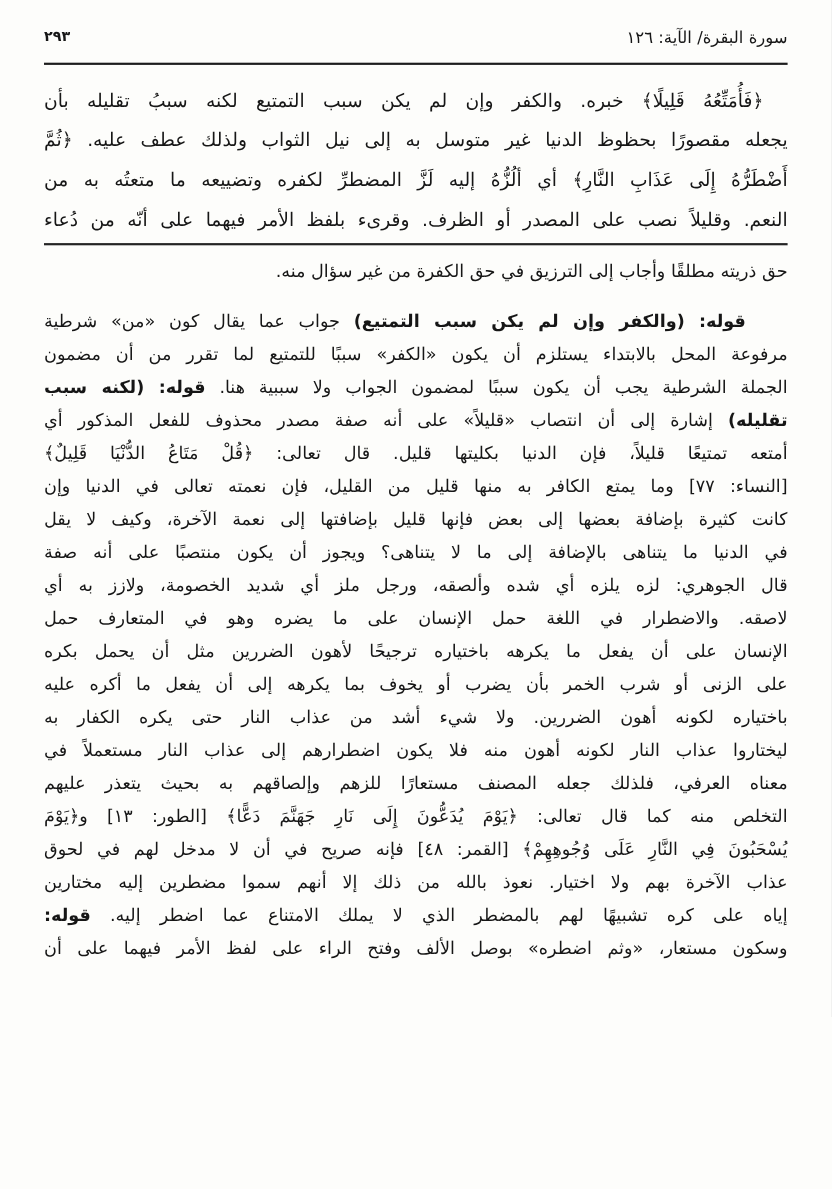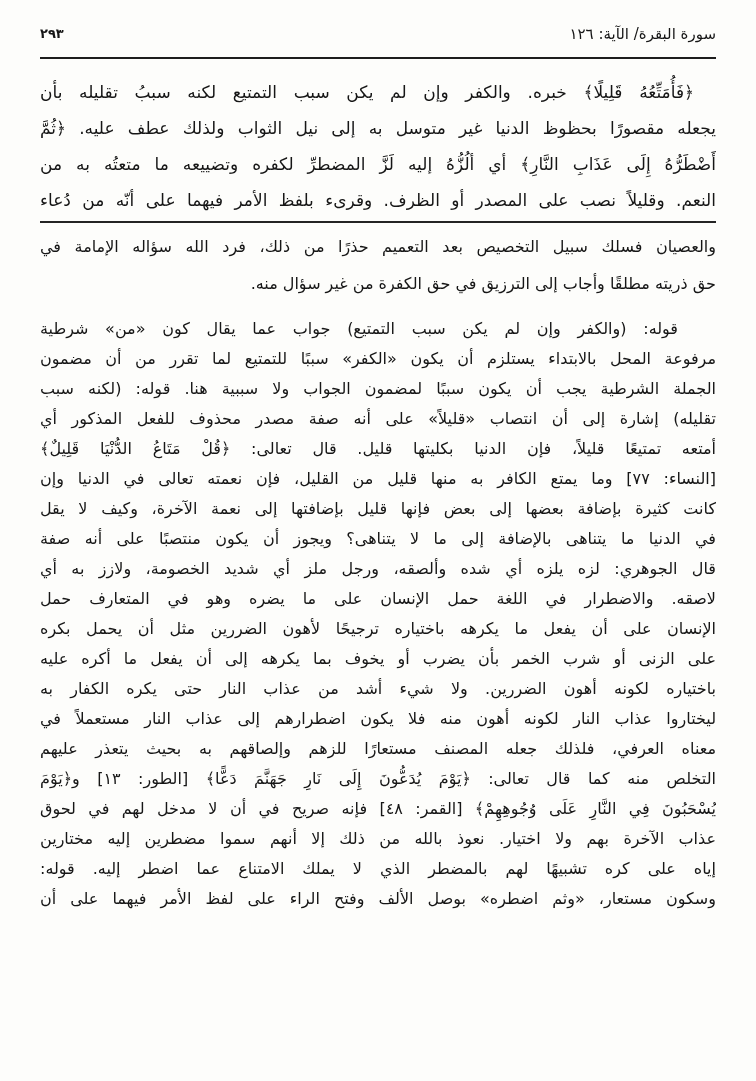--- a/index.html
+++ b/index.html
@@ -36,21 +36,21 @@
   .line {
     text-align:justify;
     text-align-last:justify;
     -moz-text-align-last:justify;
     overflow:hidden;
     white-space:nowrap;
   }
   .line.ragged { text-align-last:right; -moz-text-align-last:right; }
   .line.indent { padding-right:38px; }
   .matn .line.indent { padding-right:22px; }
-  .seg.bold { font-weight:400; }
+  .seg.bold { font-weight:700; }
   .seg.quran { font-weight:500; }
 </style>
 </head>
 <body>
 
 <div class="page">
 
   <header class="hdr">
     <div class="title">سورة البقرة/ الآية: ١٢٦</div>
     <div class="pgnum">٢٩٣</div>
@@ -61,21 +61,20 @@
   <section class="matn">
       <div class="line indent"><span class="seg quran">﴿فَأُمَتِّعُهُ قَلِيلًا﴾</span><span class="seg normal"> خبره. والكفر وإن لم يكن سبب التمتيع لكنه سببُ تقليله بأن</span></div>
       <div class="line"><span class="seg normal">يجعله مقصورًا بحظوظ الدنيا غير متوسل به إلى نيل الثواب ولذلك عطف عليه. </span><span class="seg quran">﴿ثُمَّ</span></div>
       <div class="line"><span class="seg quran">أَضْطَرُّهُ إِلَى عَذَابِ النَّارِ﴾</span><span class="seg normal"> أي ألُزُّهُ إليه لَزَّ المضطرِّ لكفره وتضييعه ما متعتُه به من</span></div>
       <div class="line"><span class="seg normal">النعم. وقليلاً نصب على المصدر أو الظرف. وقرىء بلفظ الأمر فيهما على أنّه من دُعاء</span></div>
     </section>
 
   <div class="rule thin divider"></div>
 
   <section class="note">
-      <div class="line"><span class="seg normal">والعصيان فسلك سبيل التخصيص بعد التعميم حذرًا من ذلك، فرد الله سؤاله الإمامة في</span></div>
       <div class="line ragged"><span class="seg normal">حق ذريته مطلقًا وأجاب إلى الترزيق في حق الكفرة من غير سؤال منه.</span></div>
     </section>
 
   <section class="commentary">
       <div class="line indent"><span class="seg bold">قوله: (والكفر وإن لم يكن سبب التمتيع)</span><span class="seg normal"> جواب عما يقال كون «من» شرطية</span></div>
       <div class="line"><span class="seg normal">مرفوعة المحل بالابتداء يستلزم أن يكون «الكفر» سببًا للتمتيع لما تقرر من أن مضمون</span></div>
       <div class="line"><span class="seg normal">الجملة الشرطية يجب أن يكون سببًا لمضمون الجواب ولا سببية هنا. </span><span class="seg bold">قوله: (لكنه سبب</span></div>
       <div class="line"><span class="seg bold">تقليله)</span><span class="seg normal"> إشارة إلى أن انتصاب «قليلاً» على أنه صفة مصدر محذوف للفعل المذكور أي</span></div>
       <div class="line"><span class="seg normal">أمتعه تمتيعًا قليلاً، فإن الدنيا بكليتها قليل. قال تعالى: </span><span class="seg quran">﴿قُلْ مَتَاعُ الدُّنْيَا قَلِيلٌ﴾</span></div>
       <div class="line"><span class="seg normal">[النساء: ٧٧] وما يمتع الكافر به منها قليل من القليل، فإن نعمته تعالى في الدنيا وإن</span></div>

